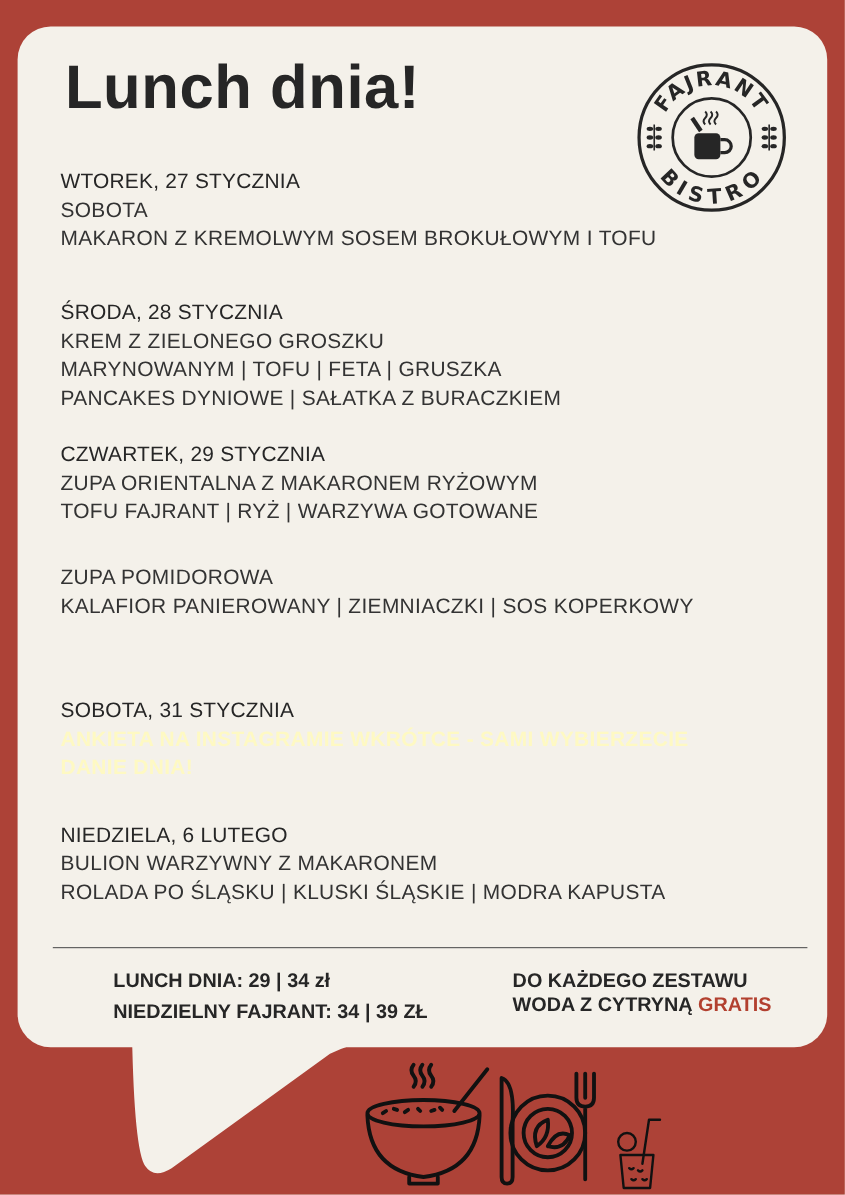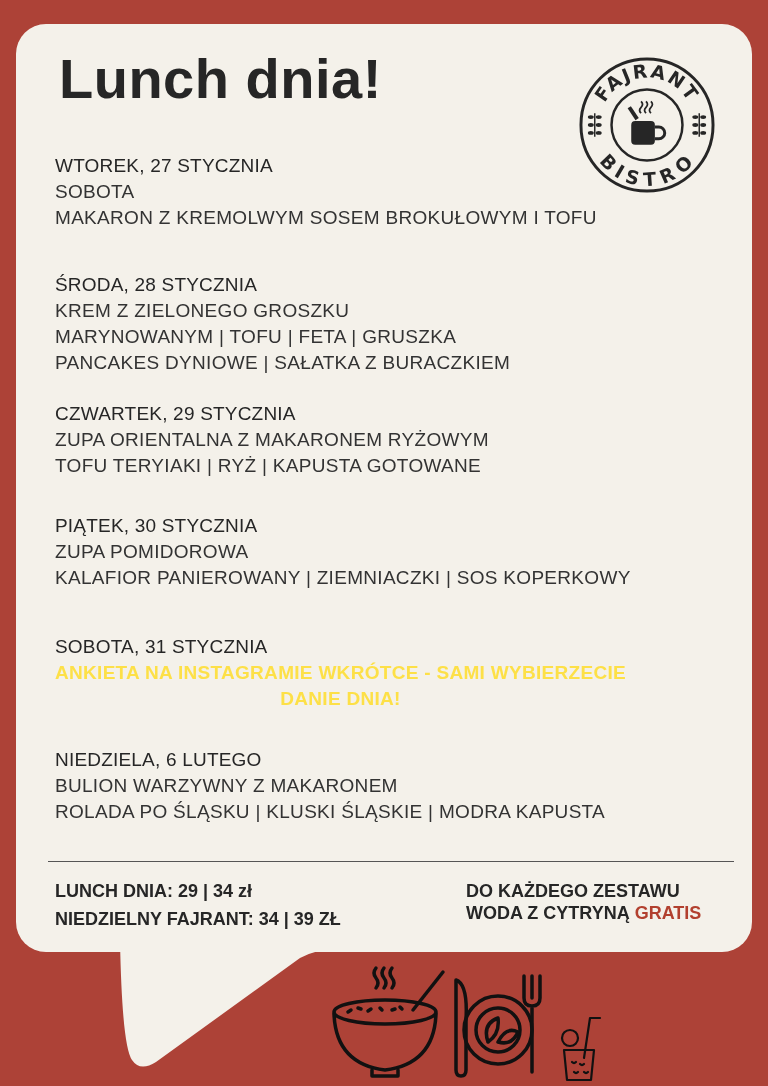--- a/index.html
+++ b/index.html
@@ -20,26 +20,26 @@
     position:absolute; left:55px; top:42px; margin:4px;
     font-size:56px; font-weight:bold; letter-spacing:0.5px; color:#262626;
     line-height:66px;
   }
   .logo { position:absolute; left:578px; top:56px; width:138px; height:138px; }
   .day { position:absolute; left:55px; }
   .day-heading {
     font-weight:normal; font-size:19px; line-height:26px; color:#262626; letter-spacing:0.2px;
   }
   .dish { font-size:19px; line-height:26px; color:#333; letter-spacing:0.3px; }
-  .dish.accent { color:#fde047; font-weight:bold;text-align:center; }
+  .dish.accent { color:#fef9c3; font-weight:bold; }
   .divider {
     position:absolute; left:48px; top:861px; width:686px; height:1px; background:#555;
   }
   .prices { position:absolute; left:55px; top:877px; }
-  .price-line { font-weight:bold; font-size:18px; line-height:28px; color:#262626; }
+  .price-line { font-weight:bold; font-size:18px; line-height:28px; color:#262626;margin-left:48px; }
   .promo { position:absolute; left:466px; top:880px; }
   .promo-line { font-weight:bold; font-size:18px; line-height:22px; color:#262626; }
   .gratis { color:#b2402f; }
   .food-icons { position:absolute; left:328px; top:962px; width:300px; height:120px; }
 </style>
 </head>
 <body>
 
 <svg class="tail" viewBox="0 0 768 1086">
   <path d="M100 940 L120 940 Q122 1046 132 1060 Q140 1072 156 1062 L300 958 Q320 948 340 948 L100 948 Z" fill="#f4f1ea"></path>
@@ -97,25 +97,24 @@
 <div class="day" style="top:272px">
   <div class="day-heading">ŚRODA, 28 STYCZNIA</div>
   <div class="dish">KREM Z ZIELONEGO GROSZKU</div>
   <div class="dish">MARYNOWANYM | TOFU | FETA | GRUSZKA</div>
   <div class="dish">PANCAKES DYNIOWE | SAŁATKA Z BURACZKIEM</div>
 </div>
 
 <div class="day" style="top:401px">
   <div class="day-heading">CZWARTEK, 29 STYCZNIA</div>
   <div class="dish">ZUPA ORIENTALNA Z MAKARONEM RYŻOWYM</div>
-  <div class="dish">TOFU TERYIAKI | RYŻ | KAPUSTA GOTOWANE</div>
+  <div class="dish">TOFU FAJRANT | RYŻ | WARZYWA GOTOWANE</div>
 </div>
 
 <div class="day" style="top:513px">
-  <div class="day-heading">PIĄTEK, 30 STYCZNIA</div>
   <div class="dish">ZUPA POMIDOROWA</div>
   <div class="dish">KALAFIOR PANIEROWANY | ZIEMNIACZKI | SOS KOPERKOWY</div>
 </div>
 
 <div class="day" style="top:634px">
   <div class="day-heading">SOBOTA, 31 STYCZNIA</div>
   <div class="dish accent">ANKIETA NA INSTAGRAMIE WKRÓTCE - SAMI WYBIERZECIE</div>
   <div class="dish accent">DANIE DNIA!</div>
 </div>
 

